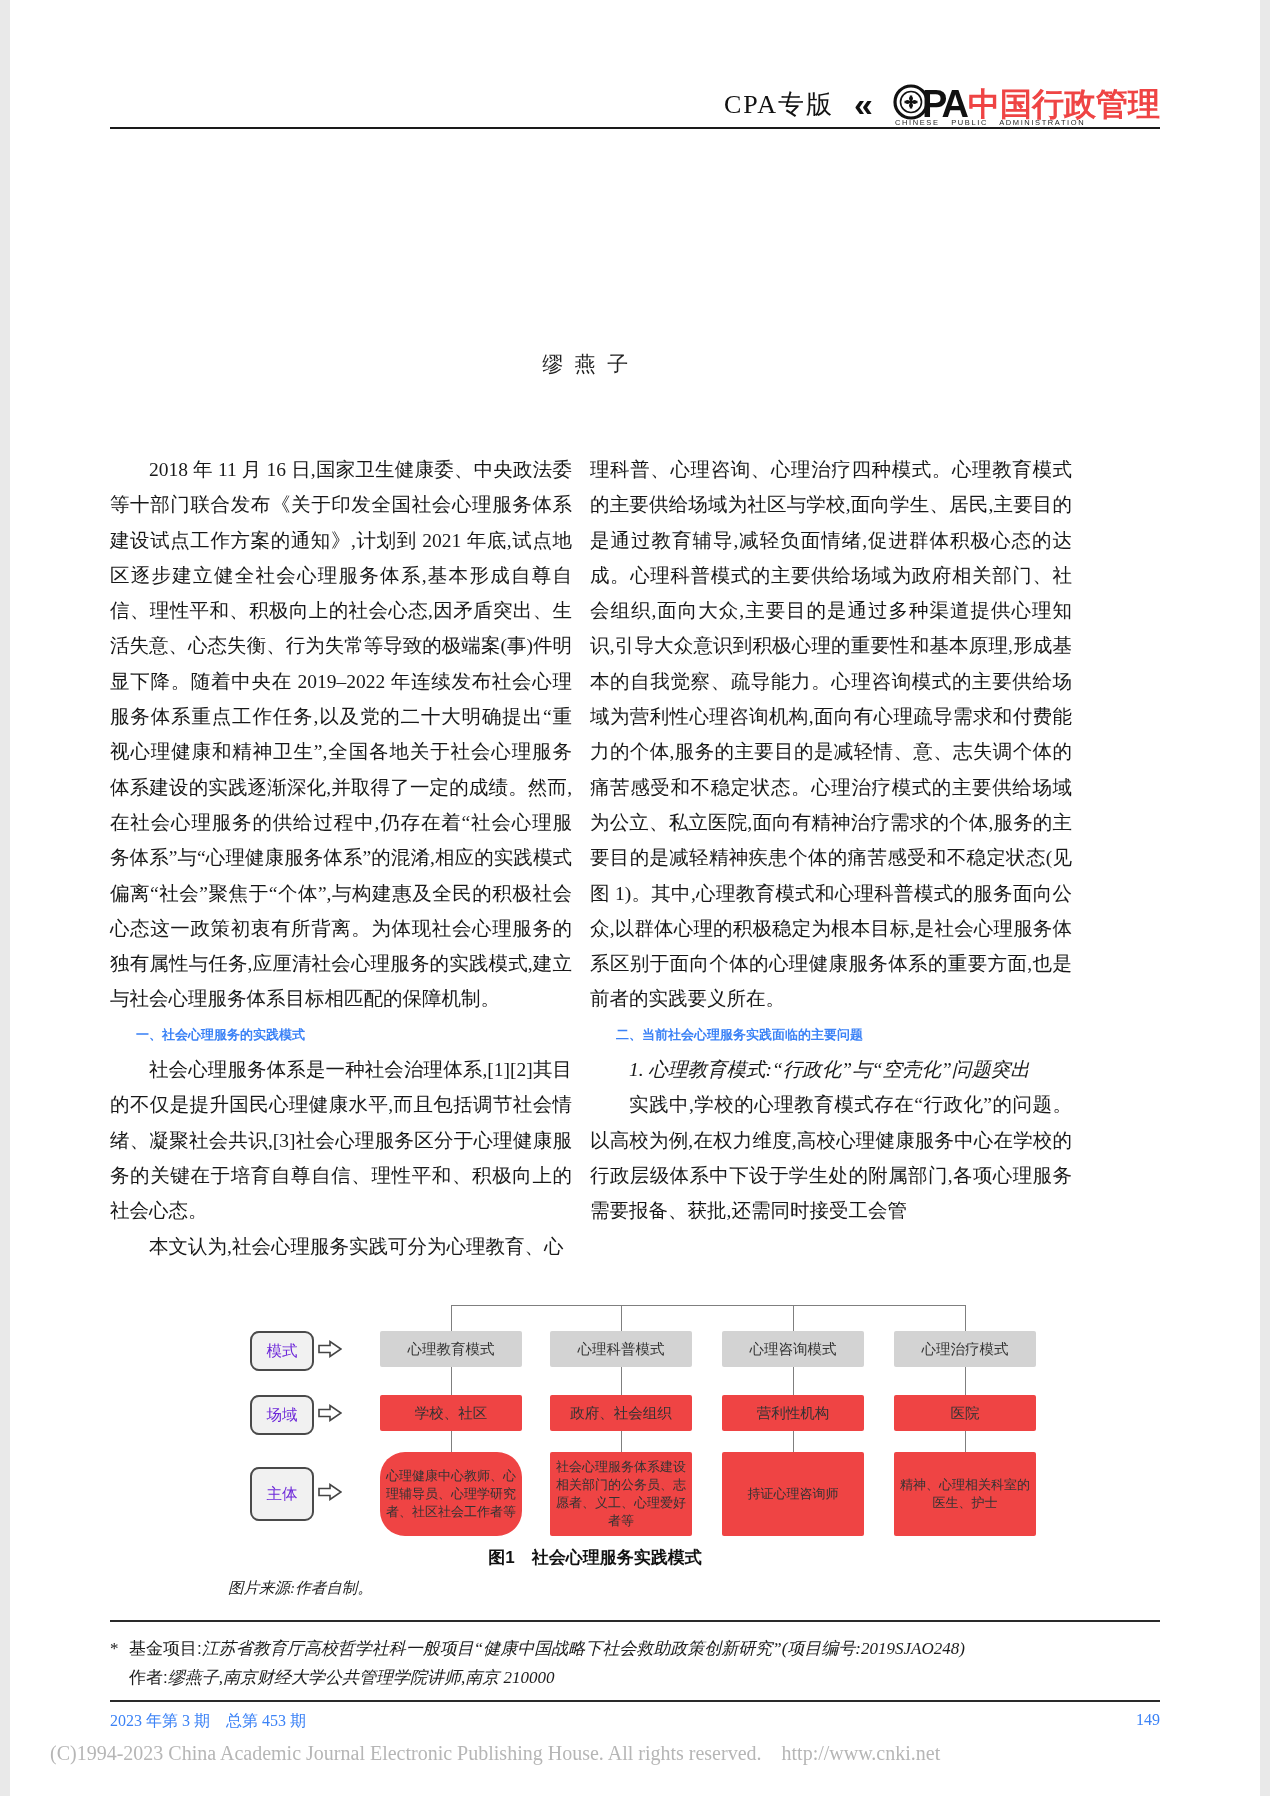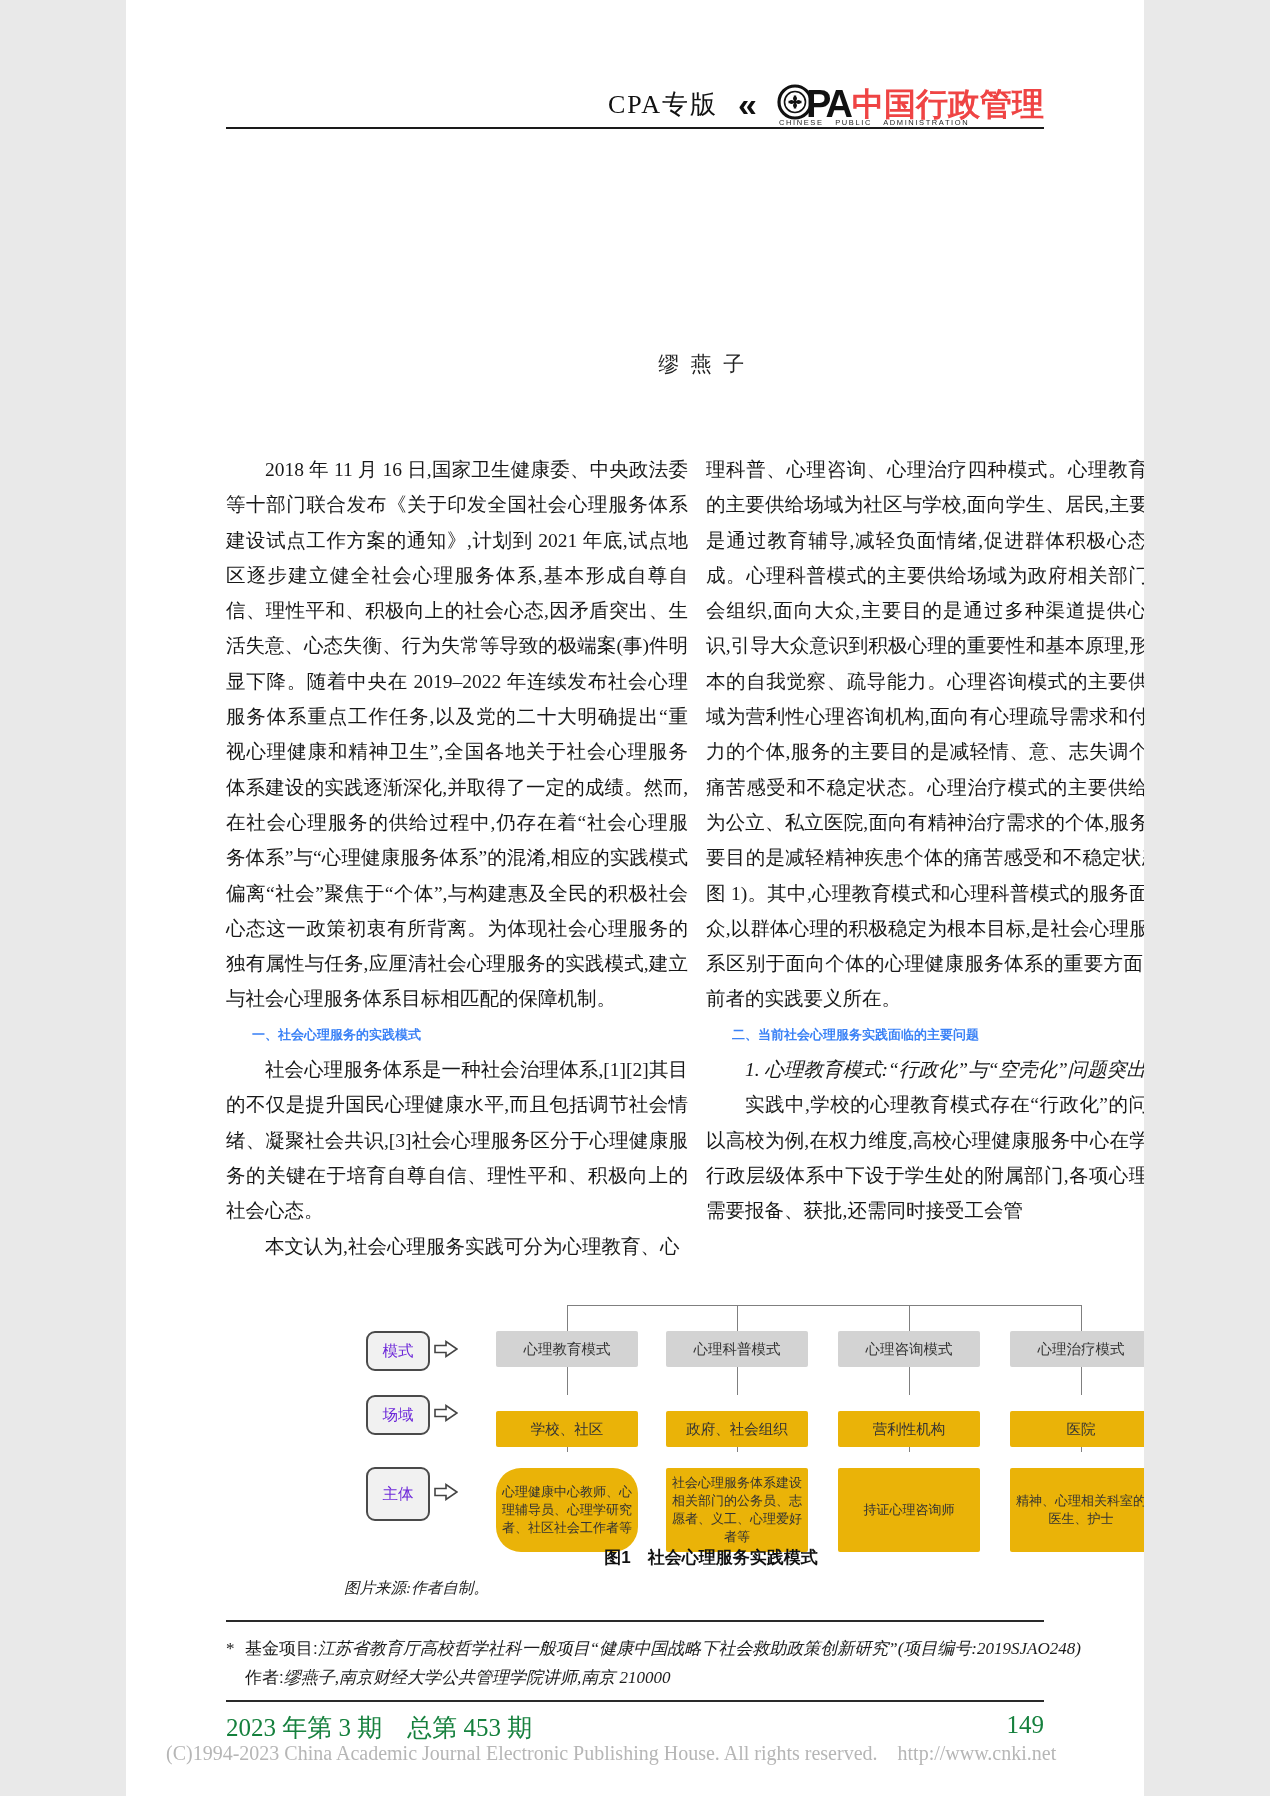--- a/index.html
+++ b/index.html
@@ -1,16 +1,16 @@
 <!DOCTYPE html>
 <html><head>
 <meta charset="utf-8">
 <style>
   html,body{margin:0;padding:0;background:#e9e9e9;}
-  .page{position:relative;width:1018px;height:1796px;margin:0 auto;background:#ffffff;
+  .page{position:relative;width:1250px;height:1796px;margin:0 auto;background:#ffffff;
         overflow:hidden;font-family:"Liberation Serif","DejaVu Serif",serif;color:#1c1c1c;}
 
   
   .journal-header{position:absolute;top:84px;right:100px;display:flex;align-items:center;gap:20px;}
   .edition{font-size:26px;letter-spacing:2px;color:#111;}
   .chevrons{font-size:34px;font-weight:bold;color:#111;font-family:"Liberation Sans","DejaVu Sans",sans-serif;line-height:1;}
   .logo{position:relative;display:flex;align-items:center;}
   .logo-pa{font-family:"Liberation Sans","DejaVu Sans",sans-serif;font-weight:bold;font-size:38px;
            letter-spacing:-3px;margin-left:-7px;color:#111;line-height:1;}
   .logo-cn{font-family:"Liberation Sans","DejaVu Sans",sans-serif;font-weight:bold;font-size:32px;color:#ef4444;line-height:1;margin-left:2px;}
@@ -37,41 +37,41 @@
   .item-line{margin:0;text-indent:2em;font-style:italic;}
 
   
   .figure{position:absolute;left:100px;top:1300px;width:970px;height:310px;}
   .fig-label{position:absolute;width:60px;border:2px solid #4a4a4a;border-radius:9px;background:#f1f1f1;
              display:flex;align-items:center;justify-content:center;font-size:15.5px;color:#6d28d9;}
   .fig-arrow{position:absolute;width:24px;height:18px;}
   .fig-box{position:absolute;width:142px;display:flex;align-items:center;justify-content:center;
            text-align:center;font-size:14.5px;color:#333;border-radius:2px;padding:16px 6px;box-sizing:border-box;}
   .box-dark{background:#d3d3d3;}
-  .box-light{background:#eab308;margin-top:16px;}
+  .box-light{background:#ef4444;}
   .fig-small{font-size:13px;line-height:18px;}
   .hline{position:absolute;height:1px;background:#7f7f7f;}
   .vline{position:absolute;width:1px;background:#7f7f7f;}
   .fig-caption{position:absolute;left:0;top:246px;width:970px;text-align:center;
                font-family:"Liberation Sans","DejaVu Sans",sans-serif;font-weight:bold;font-size:17px;color:#111;}
   .fig-source{position:absolute;left:118px;top:278px;font-size:15.5px;color:#222;font-style:italic;}
 
   
   .foot-rule-1{position:absolute;left:100px;right:100px;top:1620px;height:1.5px;background:#2a2a2a;}
   .footnotes{position:absolute;left:100px;top:1634px;width:1070px;font-size:17px;line-height:29px;color:#1b1b1b;}
   .fn-line{margin:0;}
   .fn-line2{margin:0;padding-left:19px;}
   .fn-mark{display:inline-block;width:19px;}
   .fn-label{font-family:"Liberation Sans","DejaVu Sans",sans-serif;font-weight:normal;margin-top:48px;}
   .fn-text{font-style:italic;}
 
   
   .foot-rule-2{position:absolute;left:100px;right:100px;top:1700px;height:1.5px;background:#2a2a2a;}
   .footer-line{position:absolute;left:100px;right:100px;top:1711px;display:flex;
-               justify-content:space-between;font-size:25px;color:#15803d;}
+               justify-content:space-between;font-size:16px;color:#3b82f6;}
   .issue{white-space:pre;}
   .copyright{position:absolute;left:40px;top:1742px;font-size:20px;color:#b6b6b6;white-space:pre;}
 </style>
 </head>
 <body>
 
 <div class="page">
 
   <div class="journal-header">
     <span class="edition">CPA专版</span>

